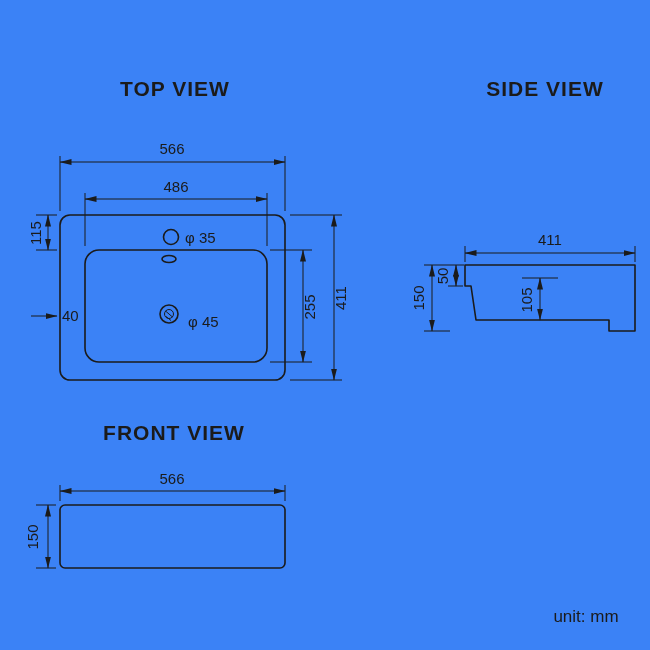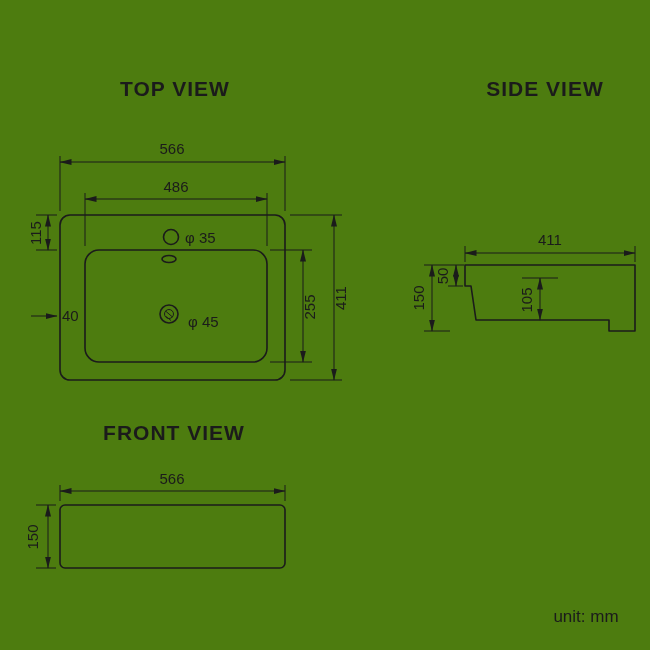--- a/index.html
+++ b/index.html
@@ -1,17 +1,17 @@
 <!DOCTYPE html>
 <html><head>
 <meta charset="utf-8">
 <style>
   html,body{margin:0;padding:0;}
   body{width:650px;height:650px;background:#ffffff;font-family:"Liberation Sans",sans-serif;}
-  .sheet{position:relative;width:650px;height:650px;background:#4d7c0f;overflow:hidden;}
+  .sheet{position:relative;width:650px;height:650px;background:#3b82f6;overflow:hidden;}
   svg{position:absolute;top:0;left:0;display:block;}
   text{fill:#1b1b1b;font-family:"Liberation Sans",sans-serif;}
   .title{font-size:21px;font-weight:bold;letter-spacing:1px;}
   .dim{font-size:15px;}
   .unit{font-size:17px;}
   .obj{stroke:#1b1b1b;stroke-width:1.6;fill:none;stroke-linejoin:round;}
   .thin{stroke:#1b1b1b;stroke-width:1;fill:none;}
   .dimline{stroke:#1b1b1b;stroke-width:1;fill:none;}
 </style>
 </head>

